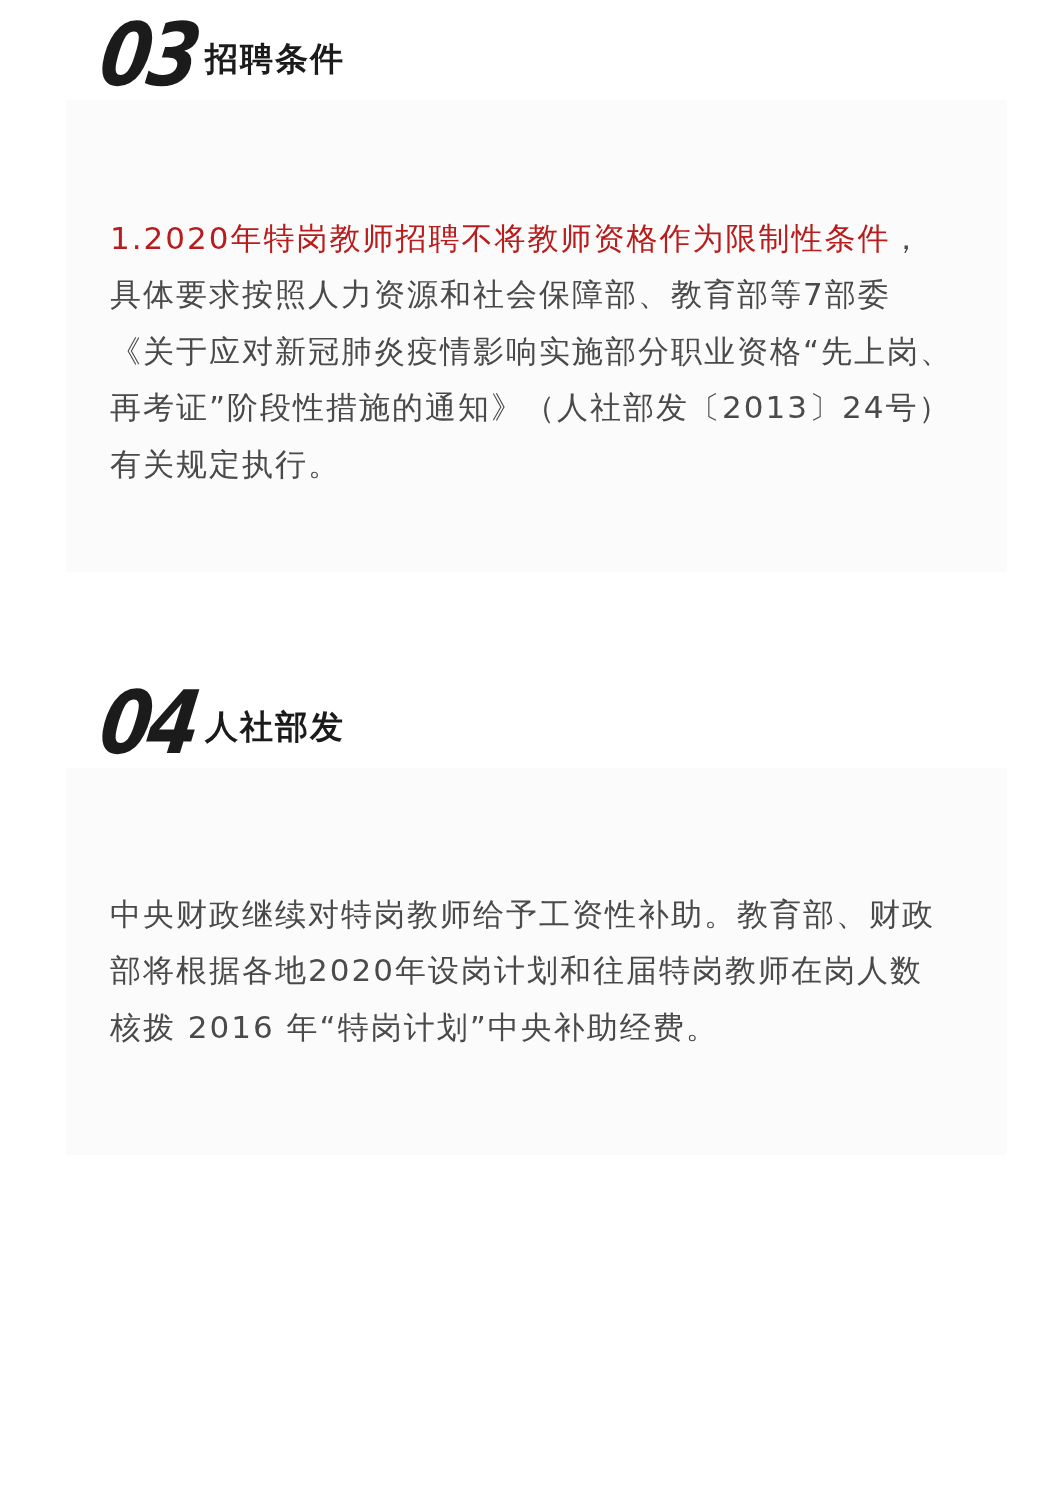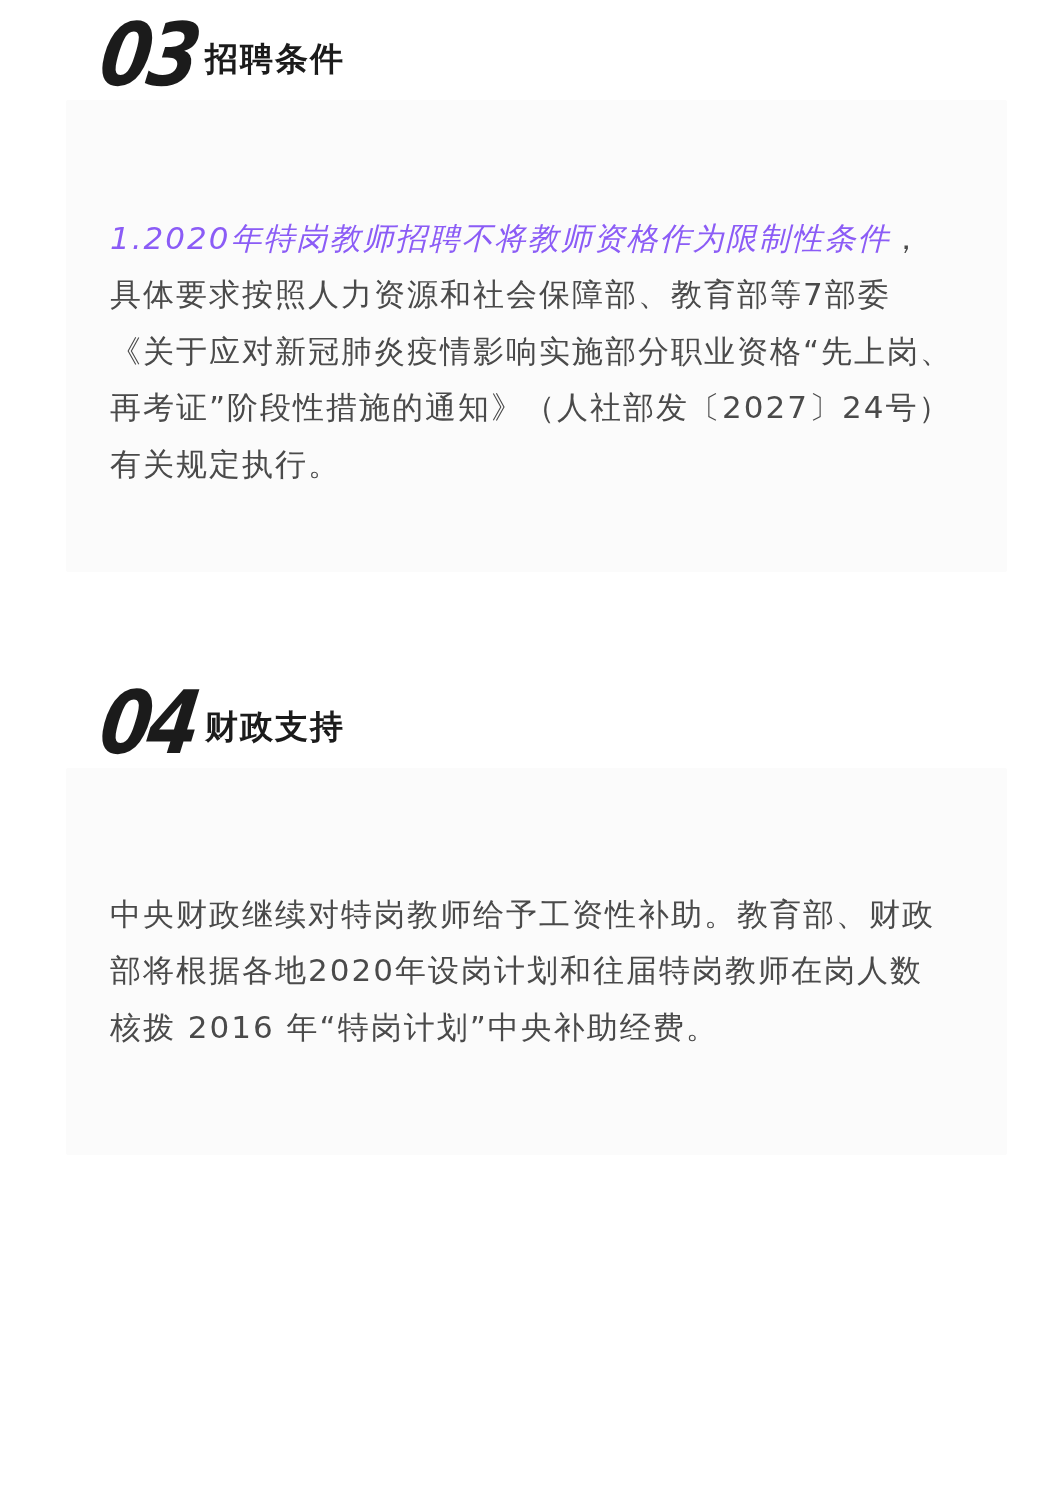--- a/index.html
+++ b/index.html
@@ -73,51 +73,50 @@
     letter-spacing: 2px;
     color: #4a4a4a;
     margin: 0;
     word-break: break-all;
     font-family: "DejaVu Sans", "Liberation Sans", sans-serif;
   }
   .para + .para {
     margin-top: 2px;
   }
   .hl {
-    color: #8b5cf6;
-    font-style: italic;
+    color: #b91c1c;
   }
   .spacer-1 {
     height: 96px;
   }
 </style>
 </head>
 <body>
 
 <div class="page">
 
   <div class="section">
     <div class="section-head">
       <span class="sec-num">03</span>
       <span class="sec-title">招聘条件</span>
     </div>
 
     <div class="card">
-      <p class="para"><span class="hl">1.2020年特岗教师招聘不将教师资格作为限制性条件</span><span>，具体要求按照人力资源和社会保障部、教育部等7部委《关于应对新冠肺炎疫情影响实施部分职业资格“先上岗、再考证”阶段性措施的通知》（人社部发〔2027〕24号）有关规定执行。</span></p>
+      <p class="para"><span class="hl">1.2020年特岗教师招聘不将教师资格作为限制性条件</span><span>，具体要求按照人力资源和社会保障部、教育部等7部委《关于应对新冠肺炎疫情影响实施部分职业资格“先上岗、再考证”阶段性措施的通知》（人社部发〔2013〕24号）有关规定执行。</span></p>
 
 
     </div>
   </div>
 
   <div class="spacer-1"></div>
 
   <div class="section">
     <div class="section-head">
       <span class="sec-num">04</span>
-      <span class="sec-title">财政支持</span>
+      <span class="sec-title">人社部发</span>
     </div>
 
     <div class="card card-2">
       <p class="para">中央财政继续对特岗教师给予工资性补助。教育部、财政部将根据各地2020年设岗计划和往届特岗教师在岗人数核拨 2016 年“特岗计划”中央补助经费。</p>
     </div>
   </div>
 
 </div>
 
 </body></html>

